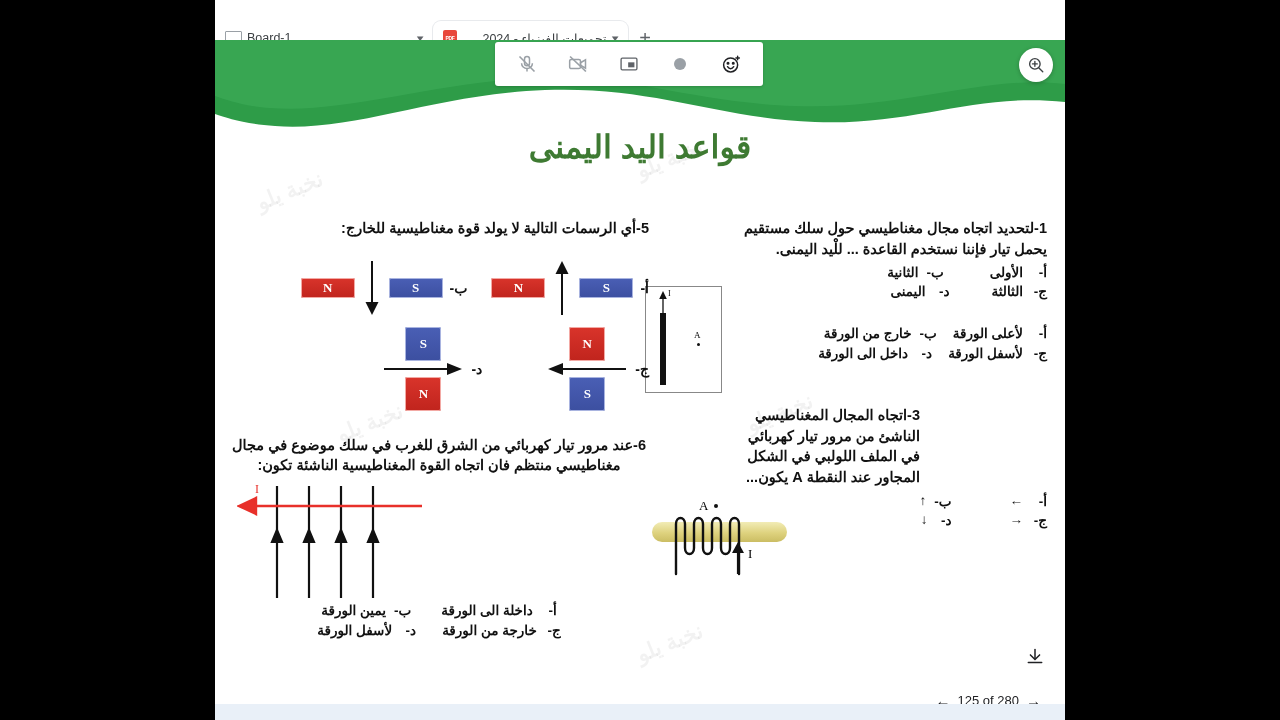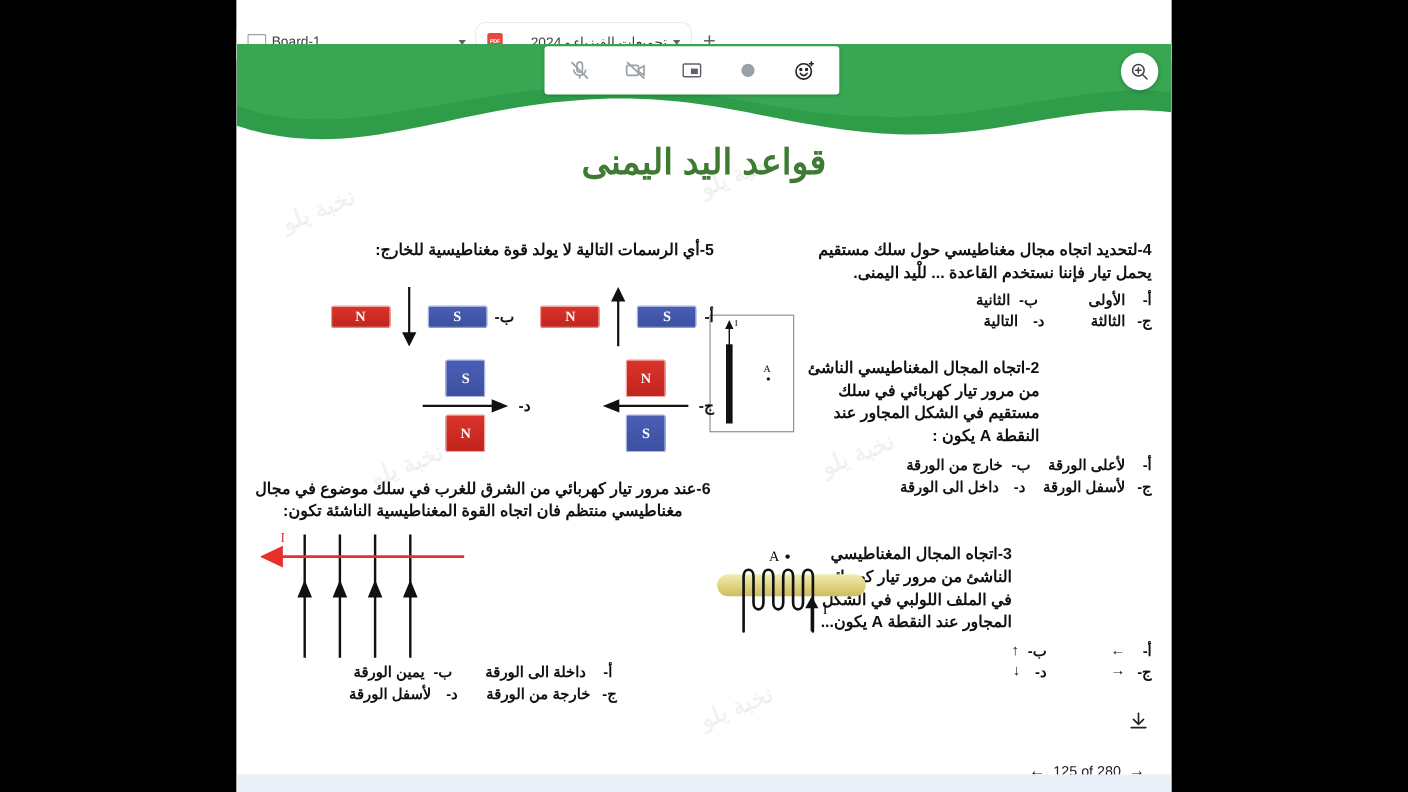--- a/index.html
+++ b/index.html
@@ -209,45 +209,44 @@
         <div class="wm" style="left:420px; top:36px;">نخبة يلو</div>
         <div class="wm" style="left:120px; top:300px;">نخبة يلو</div>
         <div class="wm" style="left:530px; top:290px;">نخبة يلو</div>
         <div class="wm" style="left:420px; top:520px;">نخبة يلو</div>
 
         <div class="slide-title">قواعد اليد اليمنى</div>
 
         <div class="col" id="rightcol">
 
           <div>
-            <div class="q">4-لتحديد اتجاه مجال مغناطيسي حول سلك مستقيم يحمل تيار فإننا نستخدم القاعدة ... للْيد اليمنى.</div>
+            <div class="q">1-لتحديد اتجاه مجال مغناطيسي حول سلك مستقيم يحمل تيار فإننا نستخدم القاعدة ... للْيد اليمنى.</div>
             <div class="opts" style="justify-content:flex-start;gap:46px;margin-top:5px;">
               <div class="opt">
                 <span class="k">أ-</span>
                 <span>الأولى</span>
               </div>
               <div class="opt">
                 <span class="k">ب-</span>
                 <span>الثانية</span>
               </div>
             </div>
             <div class="opts" style="justify-content:flex-start;gap:42px;margin-top:3px;">
               <div class="opt">
                 <span class="k">ج-</span>
                 <span>الثالثة</span>
               </div>
               <div class="opt">
                 <span class="k">د-</span>
-                <span>التالية</span>
+                <span>اليمنى</span>
               </div>
             </div>
           </div>
 
           <div style="margin-top:26px;">
-            <div class="q" style="width:220px;margin-right:auto;">2-اتجاه المجال المغناطيسي الناشئ من مرور تيار كهربائي في سلك مستقيم في الشكل المجاور عند النقطة A يكون :</div>
             <div class="opts" style="justify-content:flex-start;gap:16px;margin-top:7px;">
               <div class="opt">
                 <span class="k">أ-</span>
                 <span>لأعلى الورقة</span>
               </div>
               <div class="opt">
                 <span class="k">ب-</span>
                 <span>خارج من الورقة</span>
               </div>
             </div>

